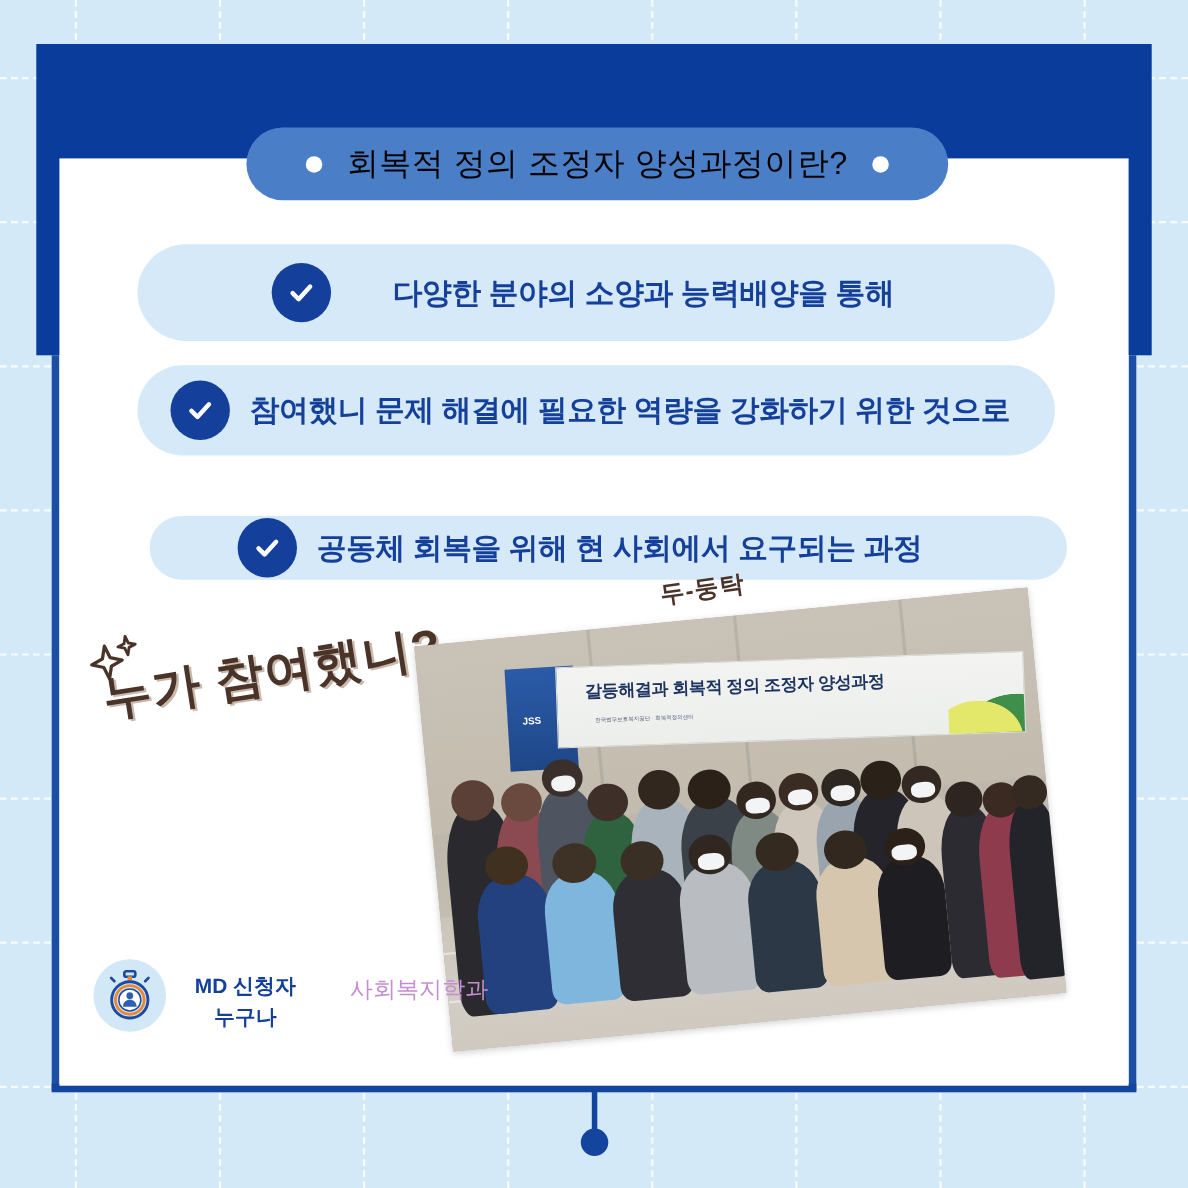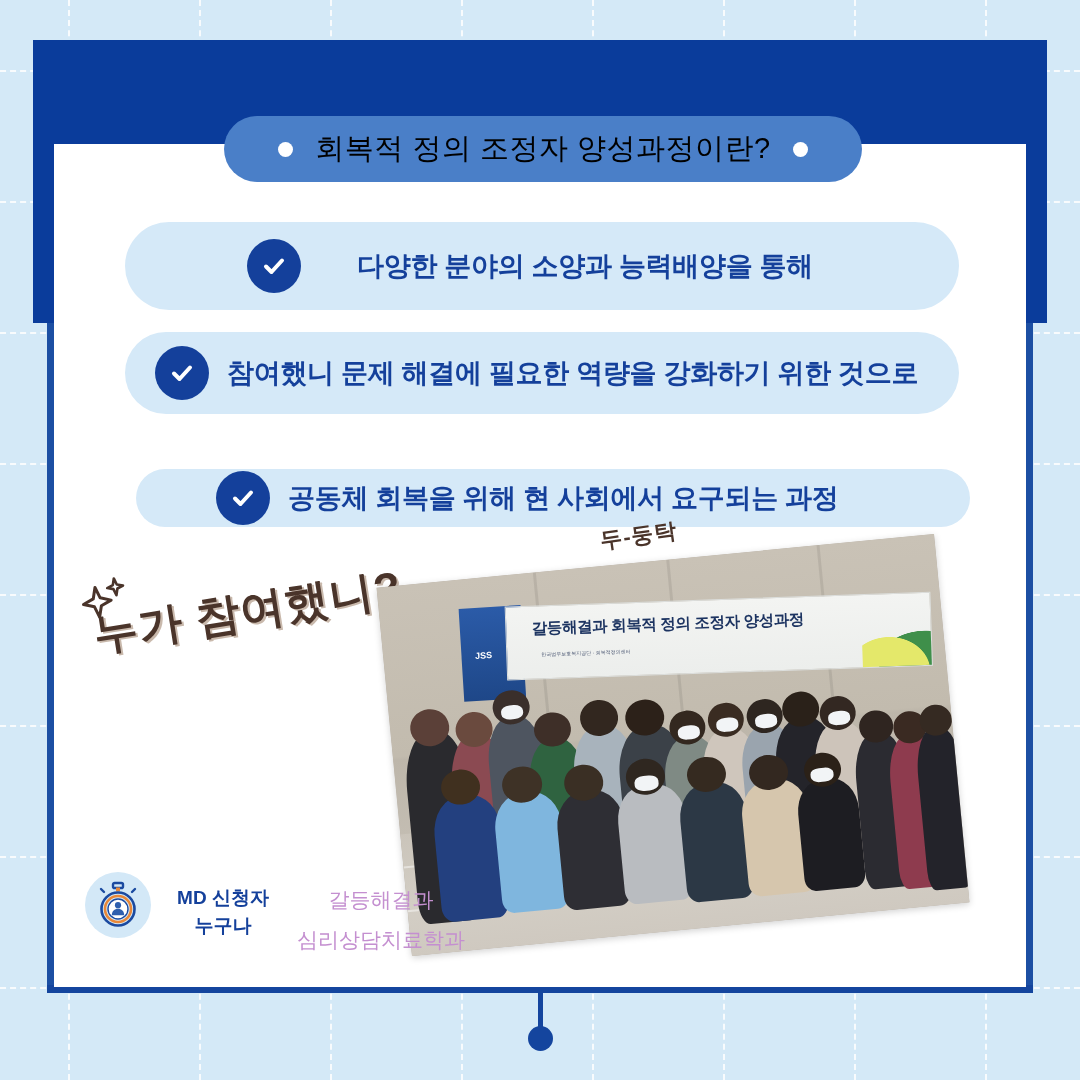--- a/index.html
+++ b/index.html
@@ -421,17 +421,16 @@
       <path d="M16.8 34.2 c0-4 2.8-6.4 6.2-6.4 s6.2 2.4 6.2 6.4 z" fill="#2f5fae"></path>
     </svg>
   </div>
 
   <div class="footer-label">
     <div>MD 신청자</div>
     <div>누구나</div>
   </div>
 
   <div class="dept-list">
-    <div>갈등해결과</div>
-    <div>심리상담치료학과</div>
+    <div>사회복지학과</div>
   </div>
 
 </div>
 
 </body></html>

